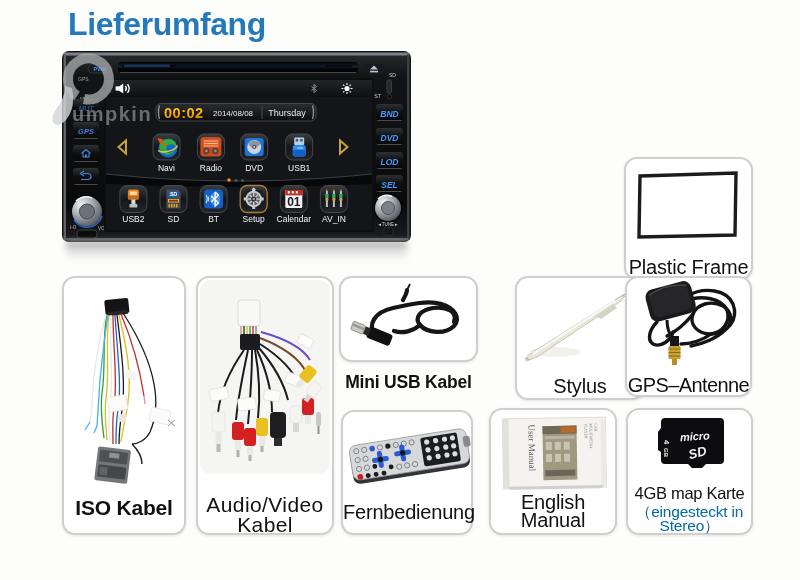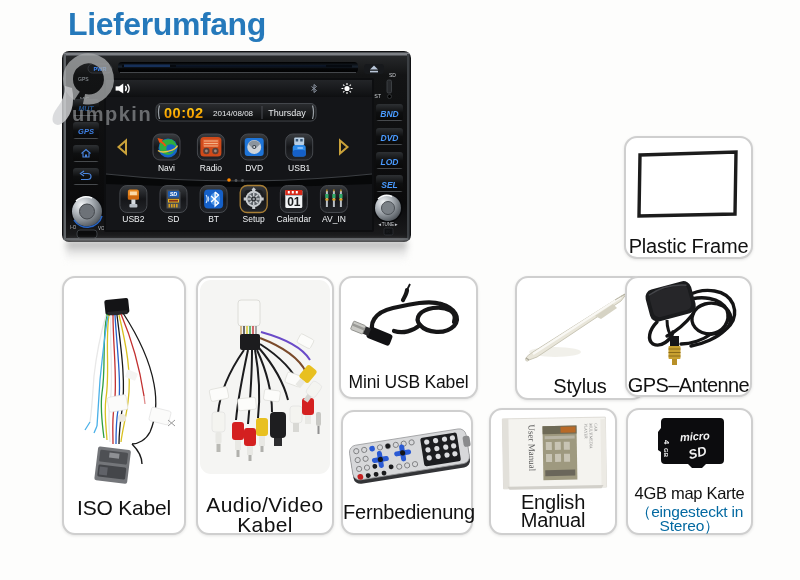--- a/index.html
+++ b/index.html
@@ -9,28 +9,28 @@
        box-sizing:border-box;box-shadow:0 1px 3px rgba(0,0,0,0.10);}
   .cap{position:absolute;width:100%;text-align:center;color:#111;white-space:nowrap;
        font-size:20px;letter-spacing:-0.2px;line-height:20px;}
   h1{position:absolute;left:68px;top:6px;margin:0;font-size:32px;color:#2579bb;
      font-weight:bold;letter-spacing:-0.4px;text-align:center;}
 </style>
 </head>
 <body>
 <h1>Lieferumfang</h1>
 
-<div class="box" style="left:624px;top:136px;width:129px;height:123px;">
+<div class="box" style="left:624px;top:157px;width:129px;height:123px;">
   <svg width="125" height="119" viewBox="0 0 125 119" style="position:absolute;left:0;top:0;">
     <polygon points="14,17 110,14 109,76 13,78" fill="none" stroke="#1c1c1c" stroke-width="3.4"></polygon>
   </svg>
   <div class="cap" style="top:98px;">Plastic Frame</div>
 </div>
 
-<div class="box" style="left:62px;top:276px;width:124px;height:259px;">
+<div class="box" style="left:62px;top:276px;width:124px;height:259px;font-weight:bold;">
   <svg width="120" height="215" viewBox="0 0 120 215" style="position:absolute;left:0;top:0;">
 
     <g transform="rotate(-6 53 30)">
       <rect x="41" y="21" width="24" height="15" rx="2" fill="#141416"></rect>
       <rect x="43" y="33" width="20" height="4" fill="#26262a"></rect>
     </g>
 
     <g fill="none" stroke-width="1.3">
       <path d="M43 36 C38 60 42 90 38 115 C36 130 38 145 40 160" stroke="#2f9e3f"></path>
       <path d="M45 37 C41 64 46 95 42 120 C40 134 42 148 43 162" stroke="#d8c020"></path>
@@ -137,21 +137,21 @@
       <rect x="110" y="104" width="11" height="15" rx="3" fill="#f4f4f0" stroke="#ddd" stroke-width="0.5"></rect>
       <rect x="113" y="119" width="5" height="7" fill="#d8d8d4"></rect>
     </g>
 
     <rect x="118" y="134" width="5" height="14" rx="2" fill="#c8c8c4"></rect>
     <rect x="119.5" y="148" width="2" height="8" fill="#909090"></rect>
   </svg>
   <div class="cap" style="top:217px;font-size:21px;letter-spacing:0.4px;text-align:center;">Audio/Video<br>Kabel</div>
 </div>
 
-<div class="box" style="left:339px;top:276px;width:139px;height:123px;">
+<div class="box" style="left:339px;top:276px;width:139px;height:86px;font-weight:bold;">
   <svg width="135" height="90" viewBox="0 0 135 90" style="position:absolute;left:0;top:0;">
     <g fill="none" stroke="#161617" stroke-width="4.2" stroke-linecap="round">
       <path d="M34 58 C26 46 34 34 52 30 C70 26 88 22 100 26"></path>
       <path d="M100 26 C114 30 120 40 113 48 C104 57 86 55 79 47 C73 40 79 32 92 30 C106 28 117 34 113 44"></path>
       <path d="M79 47 C72 53 62 56 53 53"></path>
       <path d="M62 22 C64 18 66 15 66 12"></path>
     </g>
     <path d="M66 12 L69 6" stroke="#161617" stroke-width="1.8" fill="none"></path>
     <g transform="rotate(22 38 58)">
       <rect x="26" y="52" width="25" height="12" rx="3" fill="#111113"></rect>

